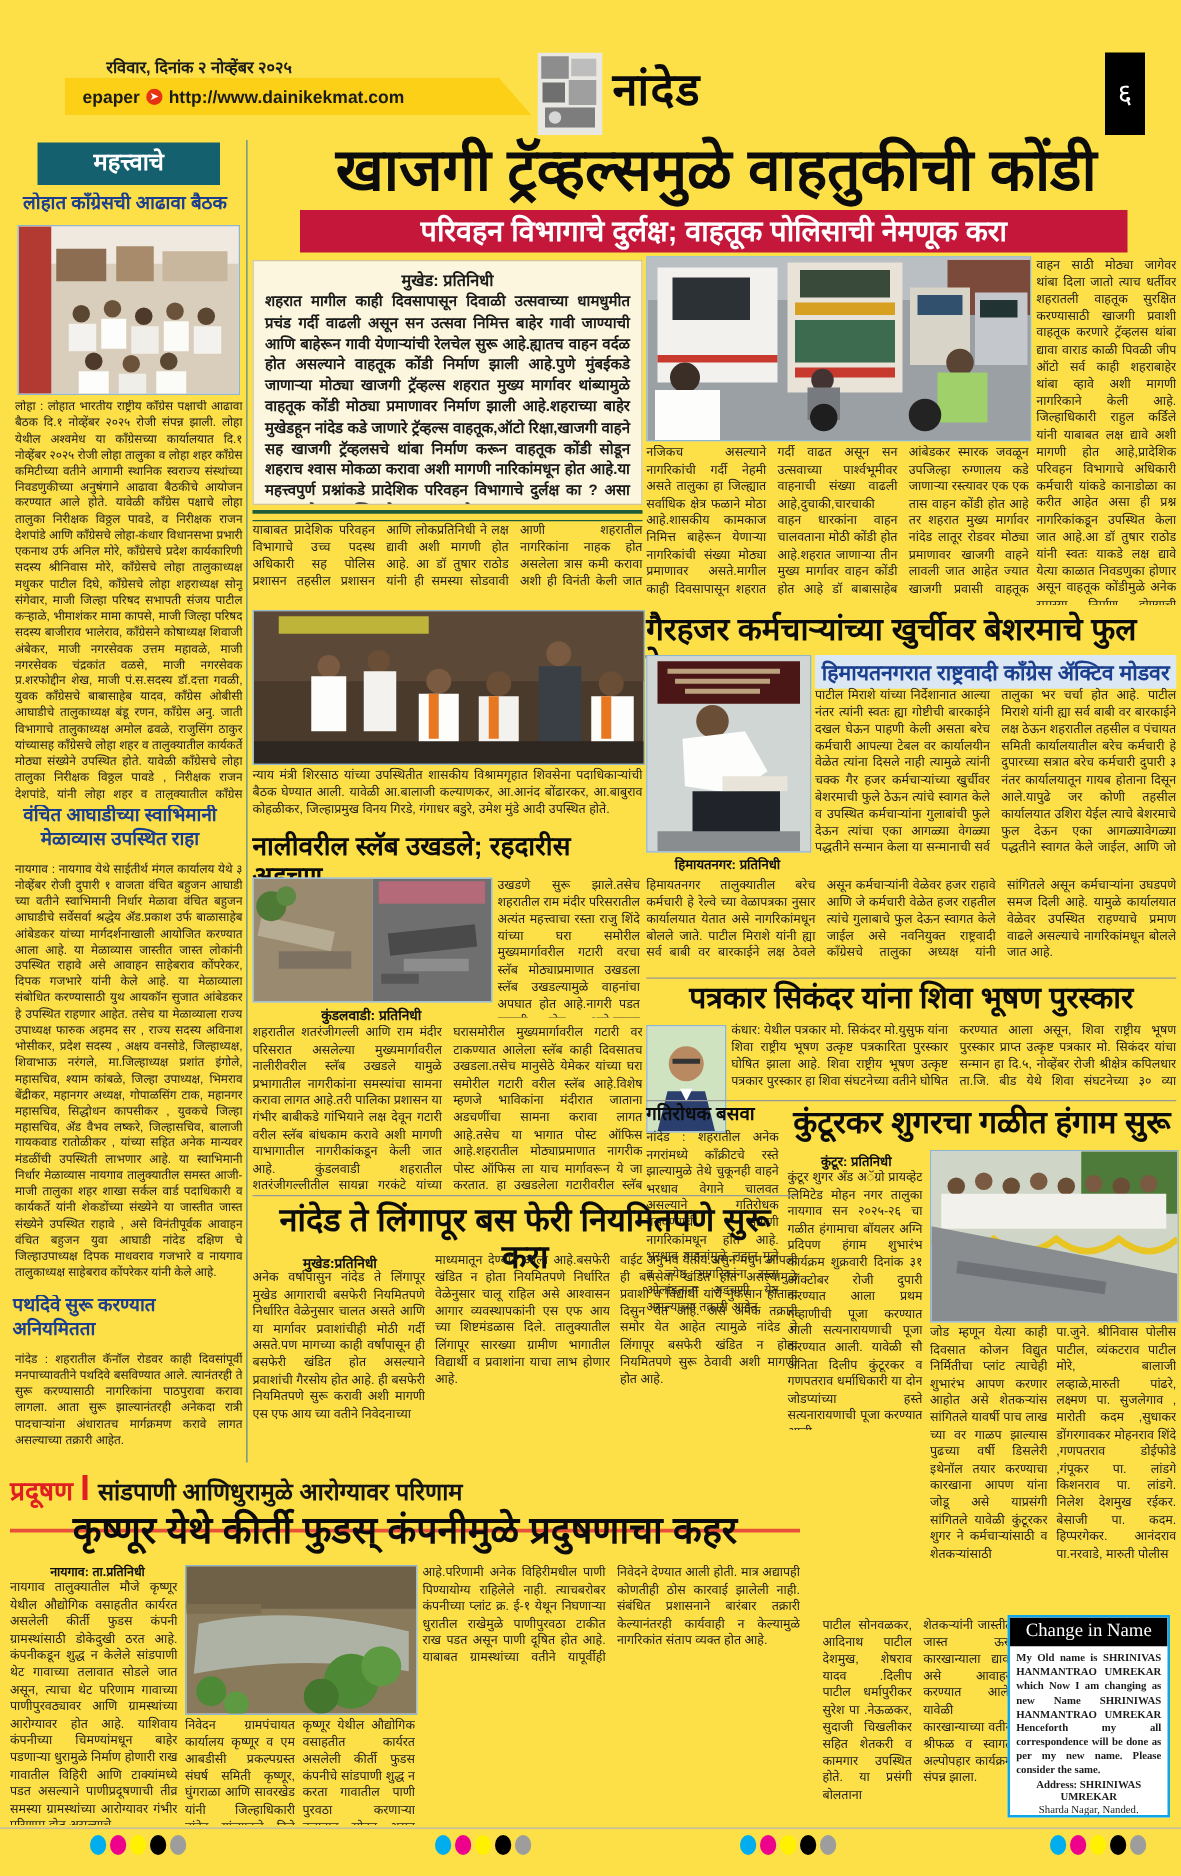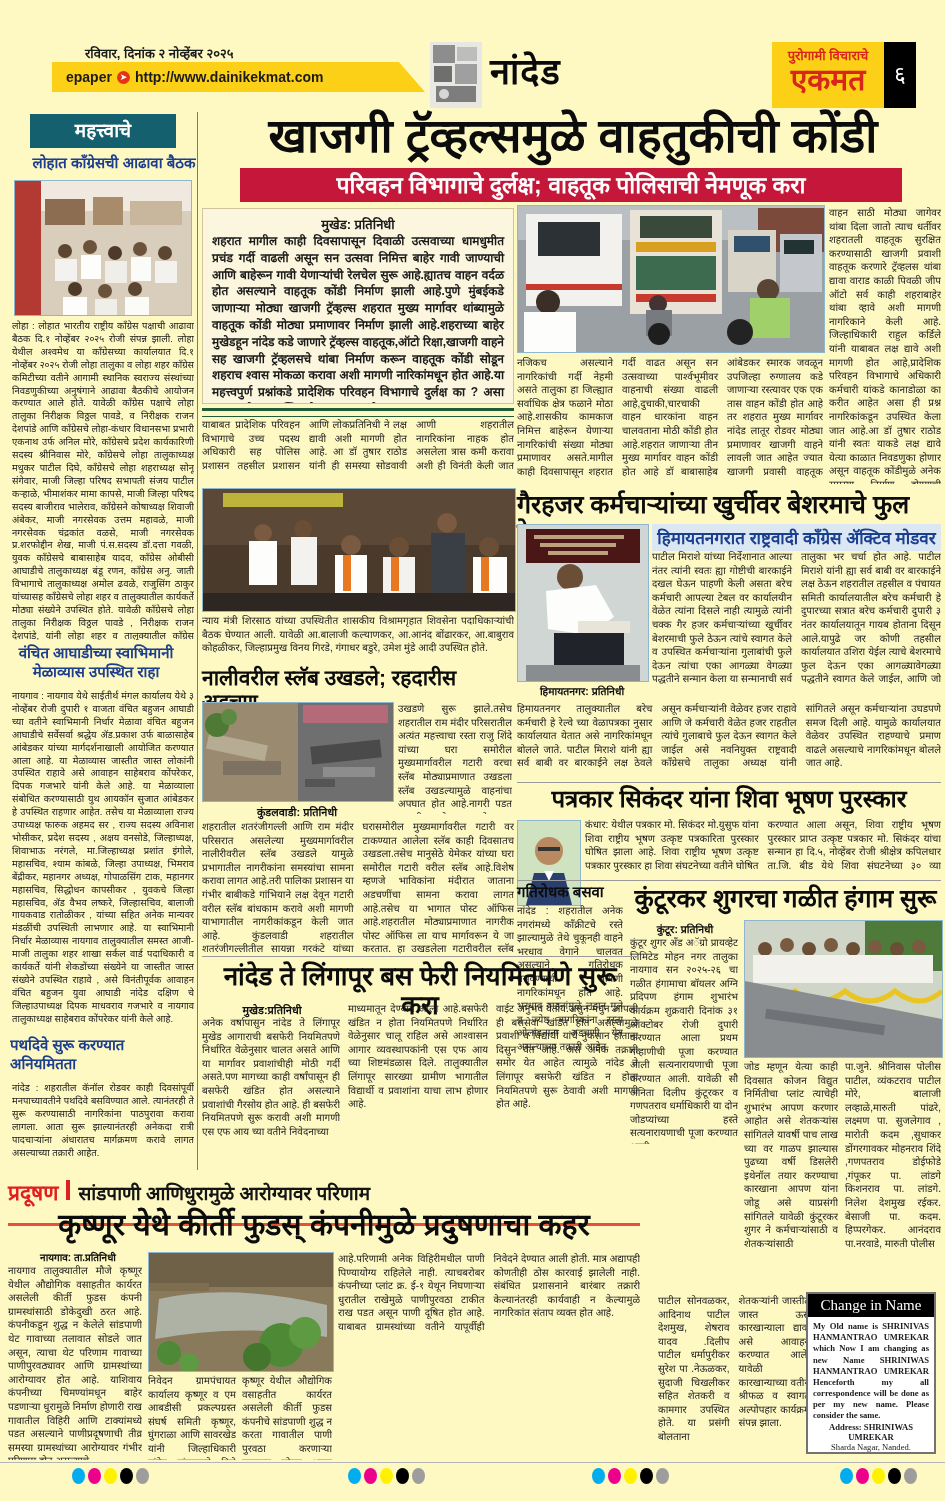--- a/index.html
+++ b/index.html
@@ -1,16 +1,16 @@
 <!DOCTYPE html>
 <html><head>
 <meta charset="utf-8">
 <style>
   html,body{margin:0;padding:0;background:#e9e9e9}
-  .page{position:relative;width:945px;height:1501px;margin:0 auto;background:#fef9c3;
+  .page{position:relative;width:945px;height:1501px;margin:0 auto;background:#fde047;
         font-family:"Liberation Sans","DejaVu Sans",sans-serif;overflow:hidden;color:#1b1b1b}
   .abs{position:absolute}
   .b{font-weight:bold}
   .c{text-align:center}
   .bt{font-size:10px;line-height:1.36;text-align:justify;color:#1c1c1c;overflow:hidden}
   .hl{color:#0c0c0c;font-weight:bold;line-height:1.12}
   .blue-hl{color:#1c3e8e;font-weight:bold;line-height:1.25;text-align:center;overflow:hidden}
   .dl{font-weight:bold;color:#101010}
   .photo{border:1px solid #8fb6cf;background:#ddd;overflow:hidden}
   .cols2{column-count:2;column-gap:9px}
@@ -43,31 +43,27 @@
       <rect x="3" y="3" width="22" height="18" fill="#8d8d8d"></rect>
         <rect x="27" y="5" width="20" height="14" fill="#bdbdbd"></rect>
       <rect x="4" y="24" width="18" height="16" fill="#6f6f6f"></rect>
         <rect x="25" y="22" width="22" height="20" fill="#9f9f9f"></rect>
       <rect x="6" y="44" width="40" height="16" fill="#7d7d7d"></rect>
         <circle cx="14" cy="52" r="5" fill="#d6d6d6"></circle>
     </svg>
   </div>
   <div class="abs b" style="left:490px;top:46px;font-size:36px;letter-spacing:1px;color:#0a0a0a">नांदेड</div>
 
-  <div class="abs brandbox" style="left:772px;top:42px;width:112px;height:66px">
-    <div class="b" style="color:#d8261a;font-size:13px;margin-top:4px">पुरोगामी विचाराचे</div>
-    <div class="b" style="color:#d8261a;font-size:30px;line-height:1.05">एकमत</div>
-  </div>
   <div class="abs c" style="left:884px;top:42px;width:32px;height:66px;background:#000;color:#fff;font-size:22px;line-height:66px">६</div>
 
   <div class="abs" style="left:197px;top:112px;width:1px;height:1058px;background:#4e8a96"></div>
 
   <div class="abs c b" style="left:30px;top:114px;width:146px;height:34px;background:#14606e;color:#fff;font-size:19px;line-height:34px">महत्त्वाचे</div>
 
-  <div class="abs blue-hl" style="left:22px;top:154px;width:184px;font-size:15px">लोहात काँग्रेसची आढावा बैठक</div>
+  <div class="abs blue-hl" style="left:8px;top:154px;width:184px;font-size:15px">लोहात काँग्रेसची आढावा बैठक</div>
 
   <div class="abs photo" style="left:14px;top:180px;width:176px;height:134px">
     <svg width="176" height="134" viewBox="0 0 176 134">
       <rect width="176" height="134" fill="#d9cdbb"></rect>
       <rect x="0" y="0" width="176" height="30" fill="#efe9df"></rect>
       <rect x="0" y="0" width="26" height="134" fill="#b23a33"></rect>
       <rect x="30" y="18" width="40" height="26" fill="#8d6d52"></rect>
         <rect x="78" y="16" width="30" height="28" fill="#a78b6b"></rect>
       <rect x="115" y="20" width="52" height="24" fill="#c8b79d"></rect>
       <circle cx="50" cy="70" r="7" fill="#5b4632"></circle>
@@ -274,21 +270,21 @@
         <circle cx="40" cy="110" r="10" fill="#5d9a42"></circle>
       <rect x="0" y="30" width="60" height="8" fill="#7d6e50"></rect>
     </svg>
   </div>
   <div class="abs bt" style="left:148px;top:1374px;width:88px;height:86px">निवेदन ग्रामपंचायत कार्यालय कृष्णूर व एम आबडीसी प्रकल्पग्रस्त संघर्ष समिती कृष्णूर, घुंगराळा आणि सावरखेड यांनी जिल्हाधिकारी नांदेड यांच्याकडे दिले आहे. नायगाव तालुक्यातील मौजे</div>
   <div class="abs bt" style="left:242px;top:1374px;width:90px;height:86px">कृष्णूर येथील औद्योगिक वसाहतीत कार्यरत असलेली कीर्ती फुडस कंपनीचे सांडपाणी शुद्ध न करता गावातील पाणी पुरवठा करणाऱ्या तलावात सोडत असून त्यामुळे गावातील पाणीप्रवाह दूषित होत</div>
   <div class="abs bt cols2" style="left:338px;top:1252px;width:302px;height:208px">आहे.परिणामी अनेक विहिरीमधील पाणी पिण्यायोग्य राहिलेले नाही. त्याचबरोबर कंपनीच्या प्लांट क्र. ई-१ येथून निघणाऱ्या धुरातील राखेमुळे पाणीपुरवठा टाकीत राख पडत असून पाणी दूषित होत आहे. याबाबत ग्रामस्थांच्या वतीने यापूर्वीही निवेदने देण्यात आली होती. मात्र अद्यापही कोणतीही ठोस कारवाई झालेली नाही. संबंधित प्रशासनाने बारंबार तक्रारी केल्यानंतरही कार्यवाही न केल्यामुळे नागरिकांत संताप व्यक्त होत आहे.</div>
 
   <div class="abs bt cols2" style="left:658px;top:1294px;width:152px;height:166px">पाटील सोनवळकर, आदिनाथ पाटील देशमुख, शेषराव यादव .दिलीप पाटील धर्मापुरीकर सुरेश पा .नेऊळकर, सुदाजी चिखलीकर सहित शेतकरी व कामगार उपस्थित होते. या प्रसंगी बोलताना शेतकऱ्यांनी जास्तीत जास्त ऊस कारखान्याला द्यावा असे आवाहन करण्यात आले. यावेळी कारखान्याच्या वतीने श्रीफळ व स्वागत अल्पोपहार कार्यक्रम संपन्न झाला.</div>
 
-  <div class="abs serif" style="left:806px;top:1292px;width:130px;height:162px;border:2px solid #737373;box-sizing:border-box;background:#fff;overflow:hidden">
+  <div class="abs serif" style="left:806px;top:1292px;width:130px;height:162px;border:2px solid #0ea5e9;box-sizing:border-box;background:#fff;overflow:hidden">
     <div class="c" style="background:#000;color:#fff;font-size:15px;padding:3px 0">Change in Name</div>
     <div class="b" style="font-size:8.6px;line-height:1.3;text-align:justify;padding:4px 5px 0 5px">My Old name is SHRINIVAS HANMANTRAO UMREKAR which Now I am changing as new Name SHRINIWAS HANMANTRAO UMREKAR Henceforth my all correspondence will be done as per my new name. Please consider the same.</div>
     <div class="b c" style="font-size:8.6px">Address: SHRINIWAS UMREKAR</div>
     <div class="c" style="font-size:8.6px">Sharda Nagar, Nanded.</div>
     <div class="c" style="font-size:8.6px">Mob. 9049757300</div>
   </div>
 
   <div class="abs" style="left:0;top:1462px;width:945px;height:1px;background:#b5b5b5"></div>
   <div class="abs dotgrp" style="left:72px;top:1468px">
     <span class="dot" style="background:#00adee"></span>

